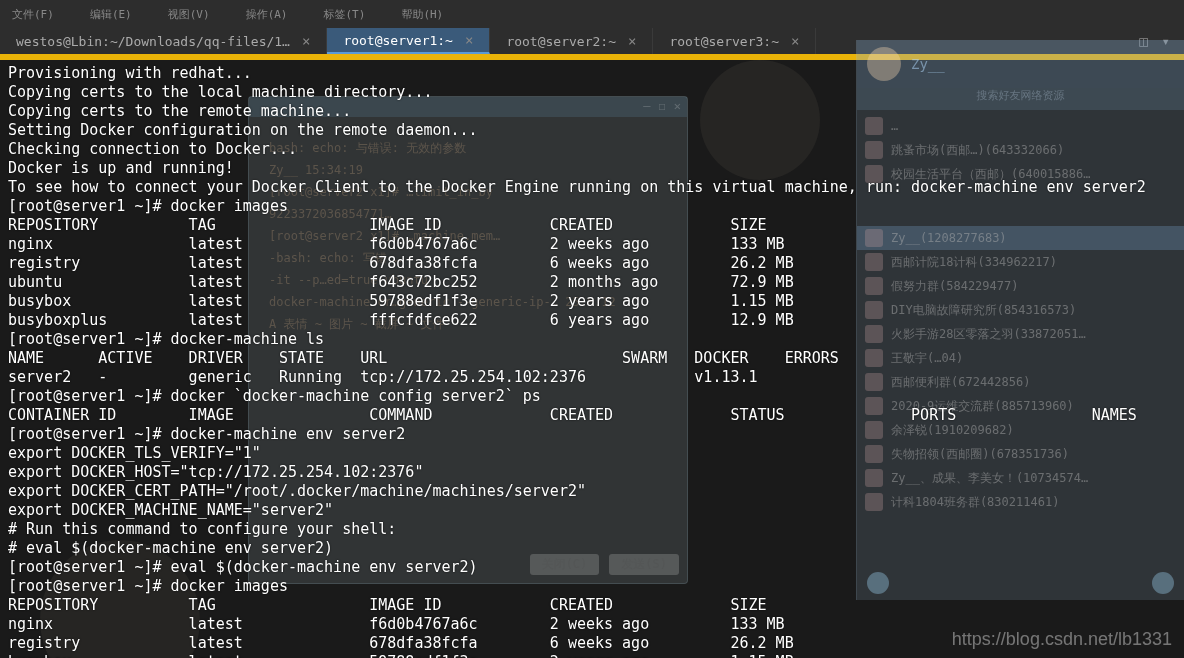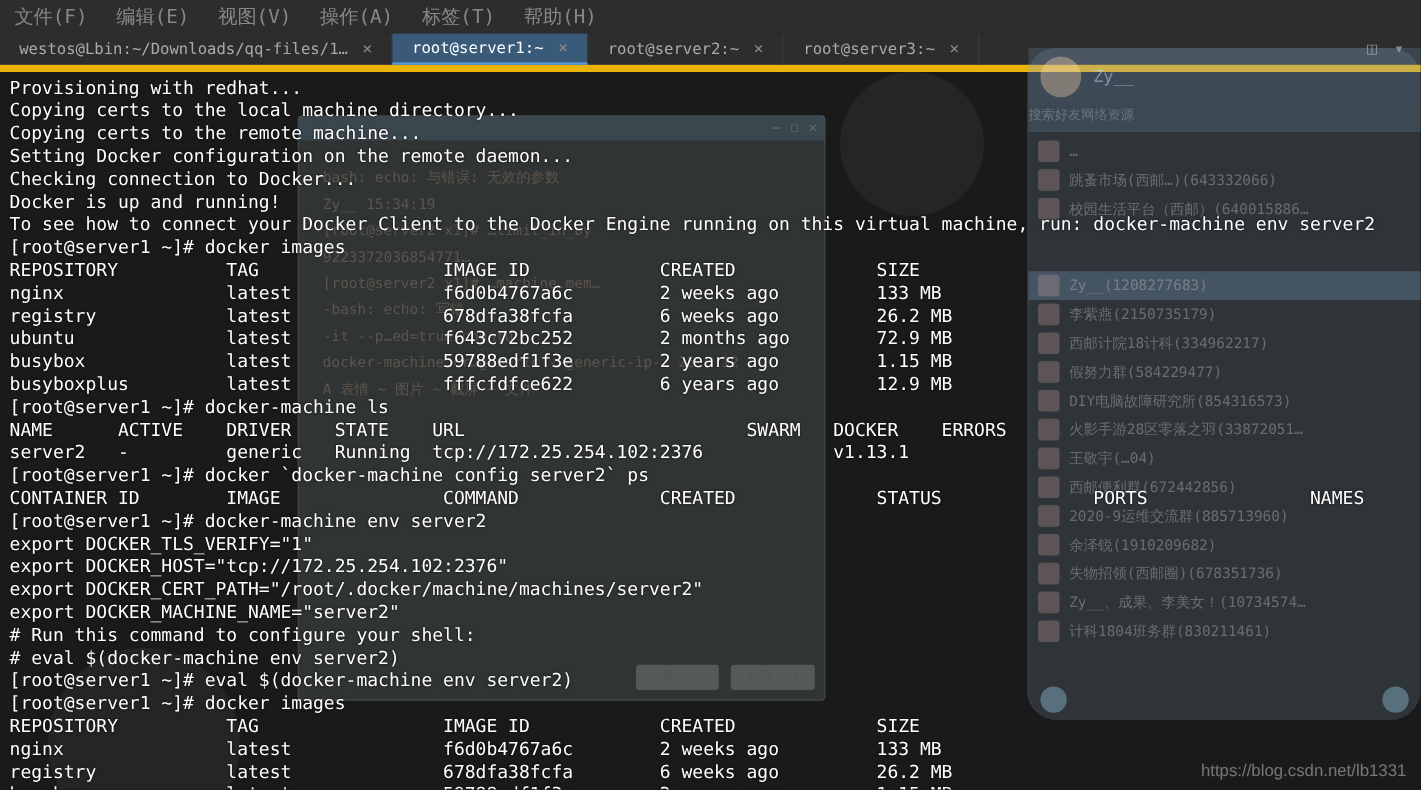--- a/index.html
+++ b/index.html
@@ -11,22 +11,22 @@
     color: #e0e0e0;
     overflow: hidden;
     position: relative;
   }
   .topbar {
     height: 28px;
     background: #2d2d2d;
     display: flex;
     align-items: center;
     padding: 0 12px;
-    font-size: 16px;
-    gap: 24px;
+    font-size: 11px;
+    gap: 36px;
     color: #888;
   }
   .tabbar {
     height: 32px;
     background: #2d2d2d;
     display: flex;
     align-items: stretch;
     border-bottom: 6px solid #eab308;
   }
   .tab {
@@ -107,21 +107,20 @@
   }
 
   
   .qq {
     position: absolute;
     right: 0; top: 40px;
     width: 328px; height: 560px;
     background: rgba(170,200,230,0.15);
     border-left: 1px solid rgba(150,180,210,0.15);
     z-index: 1;
-    border-radius: 25px;
   }
   .qq-head {
     height: 48px;
     display: flex;
     align-items: center;
     padding: 6px 10px;
     gap: 10px;
     background: rgba(120,160,200,0.2);
   }
   .qq-ava {
@@ -130,21 +129,21 @@
     background: rgba(255,220,180,0.35);
   }
   .qq-name { color: rgba(180,220,255,0.5); font-size: 14px; }
   .qq-tabs {
     height: 22px;
     background: rgba(120,160,190,0.2);
     display: flex;
     font-size: 11px;
     color: rgba(200,220,240,0.3);
   }
-  .qq-tabs div { flex: 1; text-align: left; font-family: Liberation Mono, monospace; }
+  .qq-tabs div { flex: 1; text-align: center; font-family: Liberation Mono, monospace; }
   .qq-list { padding: 4px 0; }
   .qq-item {
     display: flex;
     align-items: center;
     gap: 8px;
     padding: 3px 8px;
     font-size: 12px;
     color: rgba(180,180,180,0.45);
   }
   .qq-item .ic {
@@ -163,21 +162,21 @@
   }
   .qq-foot .ic {
     width: 22px; height: 22px;
     border-radius: 50%;
     background: rgba(150,200,230,0.4);
   }
   .watermark {
     position: absolute;
     right: 12px; bottom: 8px;
     color: rgba(255,255,255,0.4);
-    font-size: 14px;
+    font-size: 18px;
     z-index: 5;
     font-family: sans-serif;
   }
   .bgdeco {
     position: absolute;
     z-index: 0;
     border-radius: 50%;
     background: rgba(150,140,120,0.1);
   }
 </style>
@@ -263,24 +262,20 @@
         <div class="ic"></div>
         <span>跳蚤市场(西邮…)(643332066)</span>
       </div>
       <div class="qq-item">
         <div class="ic"></div>
         <span>校园生活平台（西邮）(640015886…</span>
       </div>
       <div class="qq-item hl">
         <div class="ic"></div>
         <span>Zy__(1208277683)</span>
-      </div>
-      <div class="qq-item">
-        <div class="ic"></div>
-        <span>李紫燕(2150735179)</span>
       </div>
       <div class="qq-item">
         <div class="ic"></div>
         <span>西邮计院18计科(334962217)</span>
       </div>
       <div class="qq-item">
         <div class="ic"></div>
         <span>假努力群(584229477)</span>
       </div>
       <div class="qq-item">

